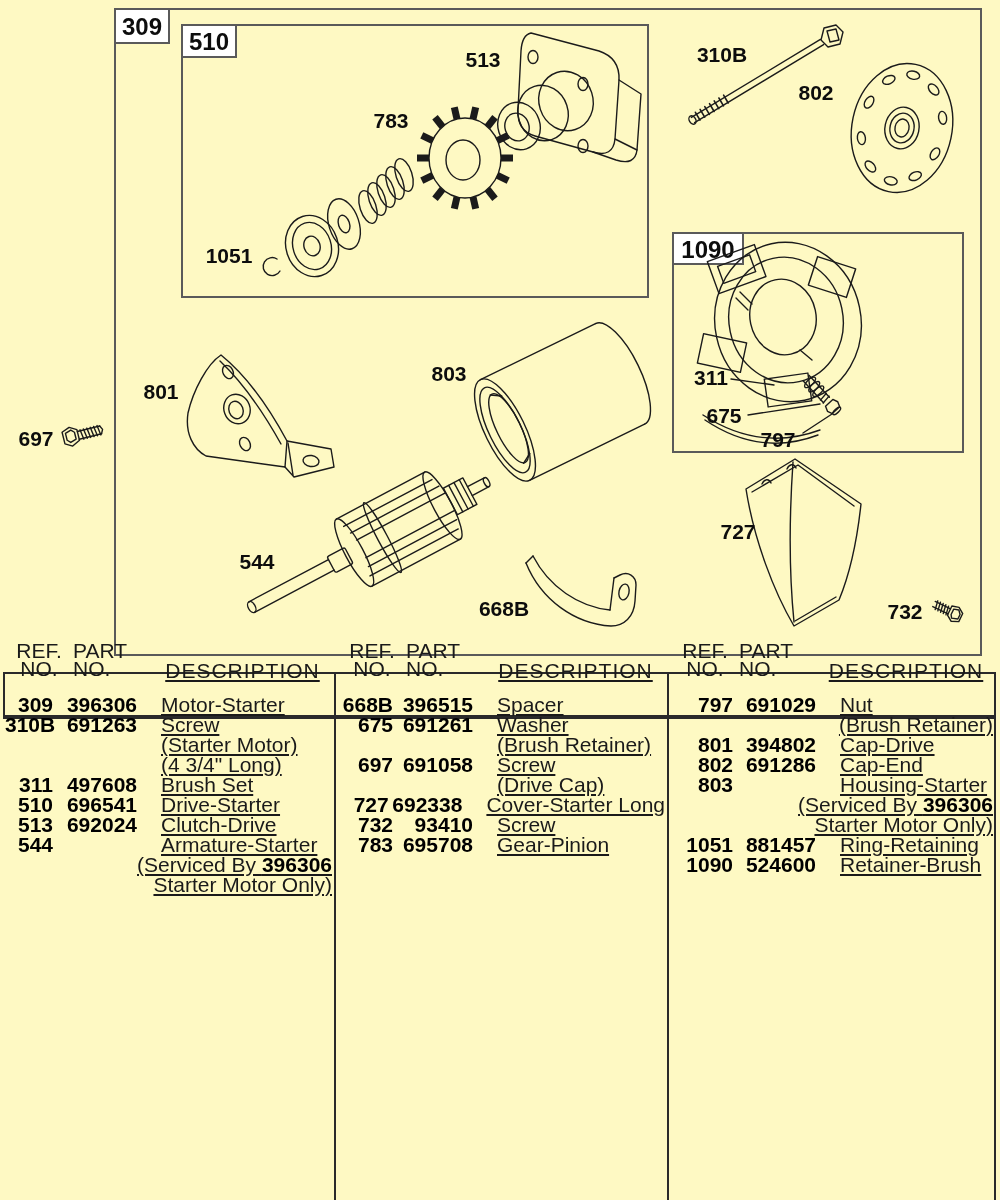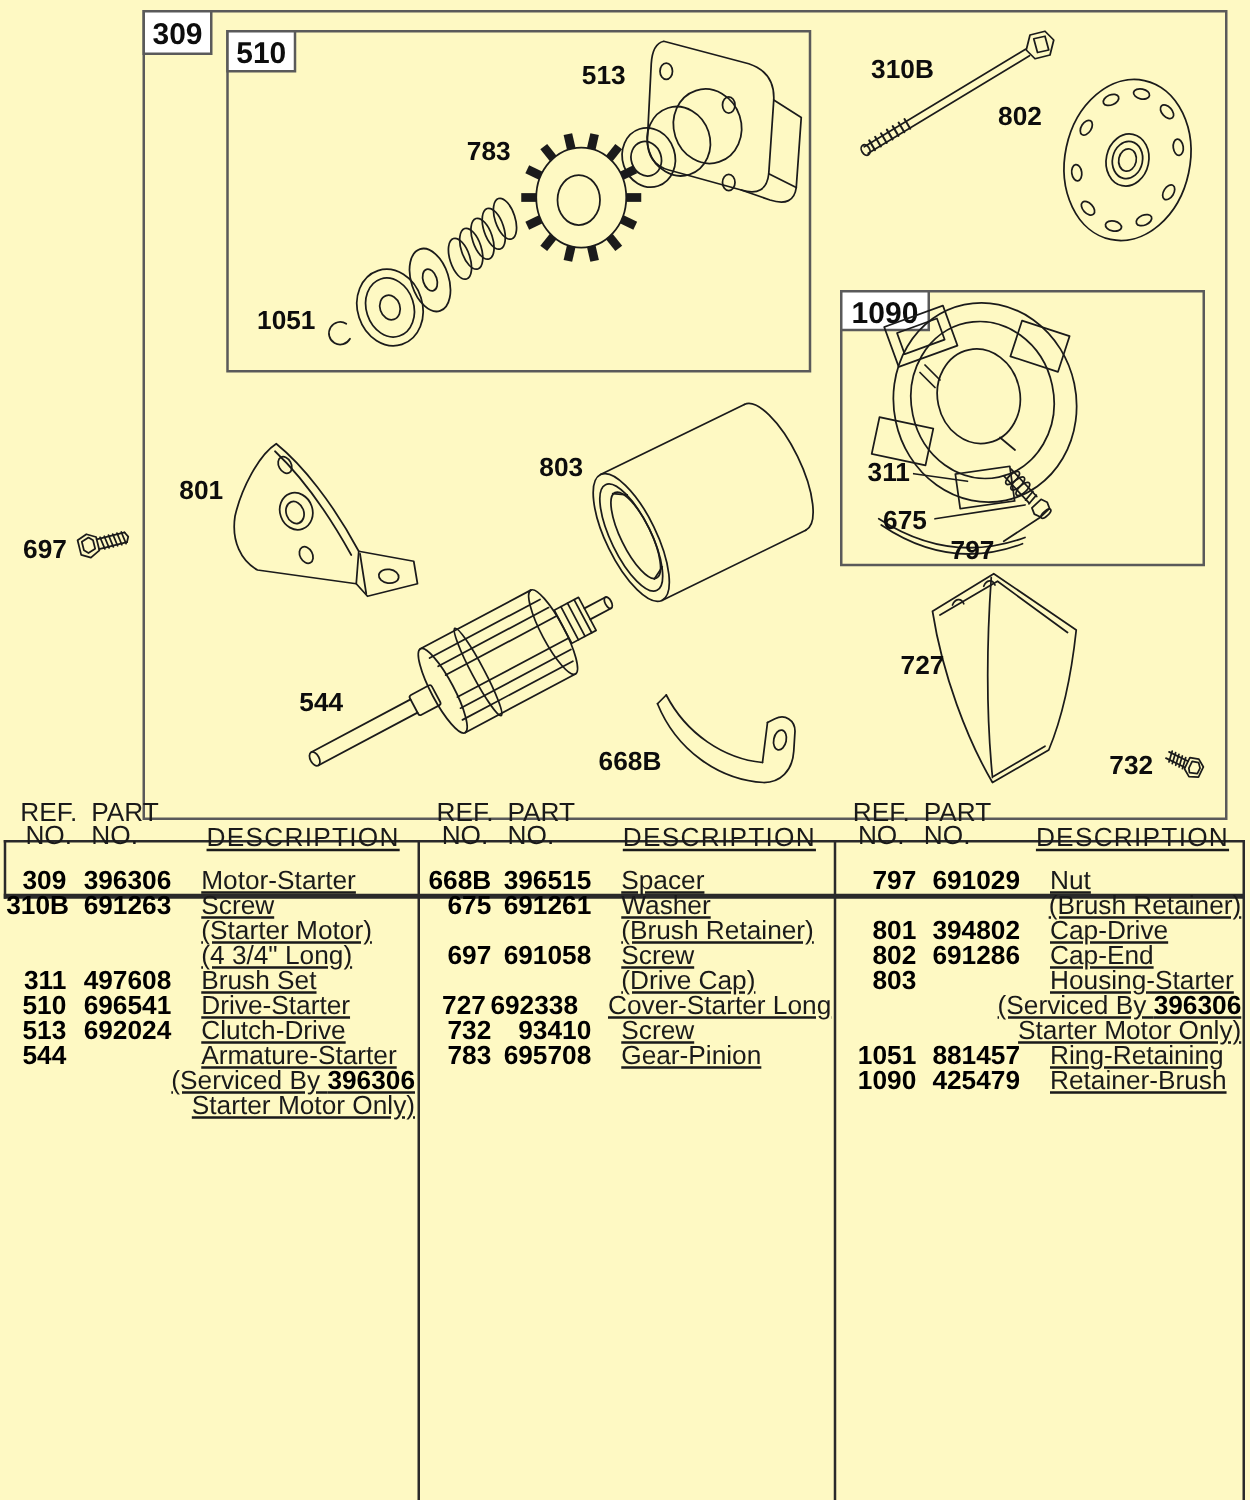--- a/index.html
+++ b/index.html
@@ -476,20 +476,20 @@
             <span class="c-part"></span>
             <span class="c-desc"><span>Starter Motor Only)</span></span>
           </div>
         <div class="row">
             <span class="c-ref">1051</span>
             <span class="c-part">881457</span>
             <span class="c-desc"><span>Ring-Retaining</span></span>
           </div>
         <div class="row">
             <span class="c-ref">1090</span>
-            <span class="c-part">425479</span>
+            <span class="c-part">524600</span>
             <span class="c-desc"><span>Retainer-Brush</span></span>
           </div>
       </div>
     </div>
   </div>
 
 </div>
 
 </body></html>

